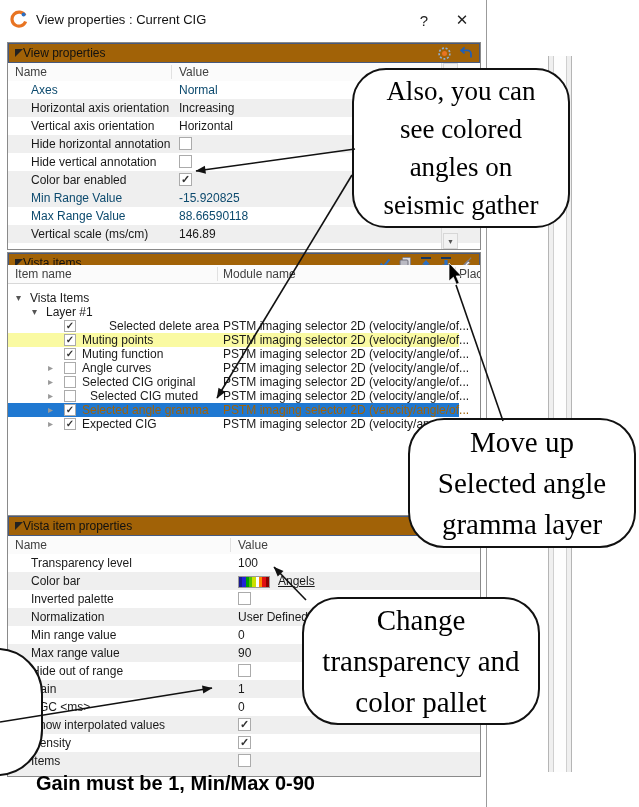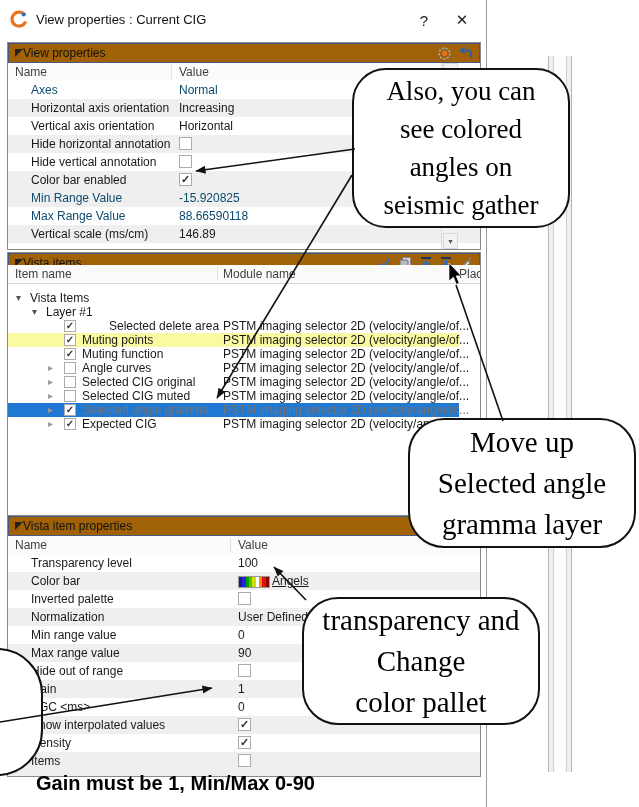--- a/index.html
+++ b/index.html
@@ -41,29 +41,29 @@
   .p3 .trow .val{position:absolute;left:230px;white-space:nowrap;}
   .dis{color:#0c4a6e;}
   .cb{position:absolute;top:2px;width:13px;height:13px;background:#fff;border:1px solid #ababab;box-sizing:border-box;line-height:10px;font-size:11px;font-weight:bold;color:#333;text-align:center;}
   .p1 .cb{left:171px;}
   .p3 .cb{left:230px;}
   .cb.on::after{content:"✓";}
   .partialrow{height:10px;background:#efefef;}
 
   .swatch{display:inline-flex;width:32px;height:12px;vertical-align:-2px;border:1px solid #999;box-sizing:border-box;}
   .swatch i{flex:1;}
-  .swlabel{margin-left:2px;text-decoration:underline;}
+  .swlabel{margin-left:8px;text-decoration:underline;}
 
   
   .tree{position:absolute;left:0;right:0;top:38px;bottom:16px;overflow:hidden;background:#fff;}
   .ttrow{position:relative;height:14px;line-height:14px;font-size:12px;}
   .ttrow .hl{position:absolute;left:0;top:0;height:14px;width:451px;}
   .ttrow.yellow .hl{background:#fafaa2;}
   .ttrow.selected .hl{background:#1f78d1;}
-  .ttrow.selected .lbl,.ttrow.selected .mod{color:#737373;}
+  .ttrow.selected .lbl,.ttrow.selected .mod{color:#a16207;}
   .exp{position:absolute;top:0;font-size:10px;color:#555;}
   .exp.closed{color:#9a9a9a;}
   .ttrow .cb{top:1px;width:12px;height:12px;font-size:10px;line-height:9px;}
   .ttrow .lbl{position:absolute;white-space:nowrap;}
   .ttrow .mod{position:absolute;left:215px;white-space:nowrap;}
 
   
   .vscroll{position:absolute;left:433px;top:20px;bottom:0;width:17px;background:#f1f1f1;border-left:1px solid #dadada;box-sizing:border-box;}
   .vscroll .sb{position:absolute;left:1px;right:0;height:16px;background:#f2f2f2;border:1px solid #d7d7d7;box-sizing:border-box;display:flex;align-items:center;justify-content:center;font-size:7px;color:#555;}
   .vscroll .up{top:0;}
@@ -234,21 +234,21 @@
         </div>
         <div class="ttrow">
           <span class="exp closed" style="left: 40px;">▸</span>
           <span class="cb" style="left: 56px;"></span>
           <span class="lbl" style="left: 74px;">Selected CIG original</span>
           <span class="mod">PSTM imaging selector 2D (velocity/angle/of...</span>
         </div>
         <div class="ttrow">
           <span class="exp closed" style="left: 40px;">▸</span>
           <span class="cb" style="left: 56px;"></span>
-          <span class="lbl" style="left: 74px;">Selected CIG muted</span>
+          <span class="lbl" style="left: 82px;">Selected CIG muted</span>
           <span class="mod">PSTM imaging selector 2D (velocity/angle/of...</span>
         </div>
         <div class="ttrow selected">
           <span class="hl"></span>
           <span class="exp closed" style="left: 40px;">▸</span>
           <span class="cb on" style="left: 56px;"></span>
           <span class="lbl" style="left: 74px;">Selected angle gramma</span>
           <span class="mod">PSTM imaging selector 2D (velocity/angle/of...</span>
         </div>
         <div class="ttrow">
@@ -350,22 +350,22 @@
     <div class="cline">see colored</div>
     <div class="cline">angles on</div>
     <div class="cline">seismic gather</div>
   </div>
 <div class="callout c2">
     <div class="cline">Move up</div>
     <div class="cline">Selected angle</div>
     <div class="cline">gramma layer</div>
   </div>
 <div class="callout c3">
+    <div class="cline">Change</div>
     <div class="cline">transparency and</div>
-    <div class="cline">Change</div>
     <div class="cline">color pallet</div>
   </div>
 <div class="callout c4"></div>
 
 <svg class="overlay" width="639" height="807" viewBox="0 0 639 807">
   <defs>
     <marker id="ah" markerWidth="12" markerHeight="10" refX="10.5" refY="5" orient="auto" markerUnits="userSpaceOnUse">
       <path d="M1,1 L11,5 L1,9 Z" fill="#111"></path>
     </marker>
   </defs>

